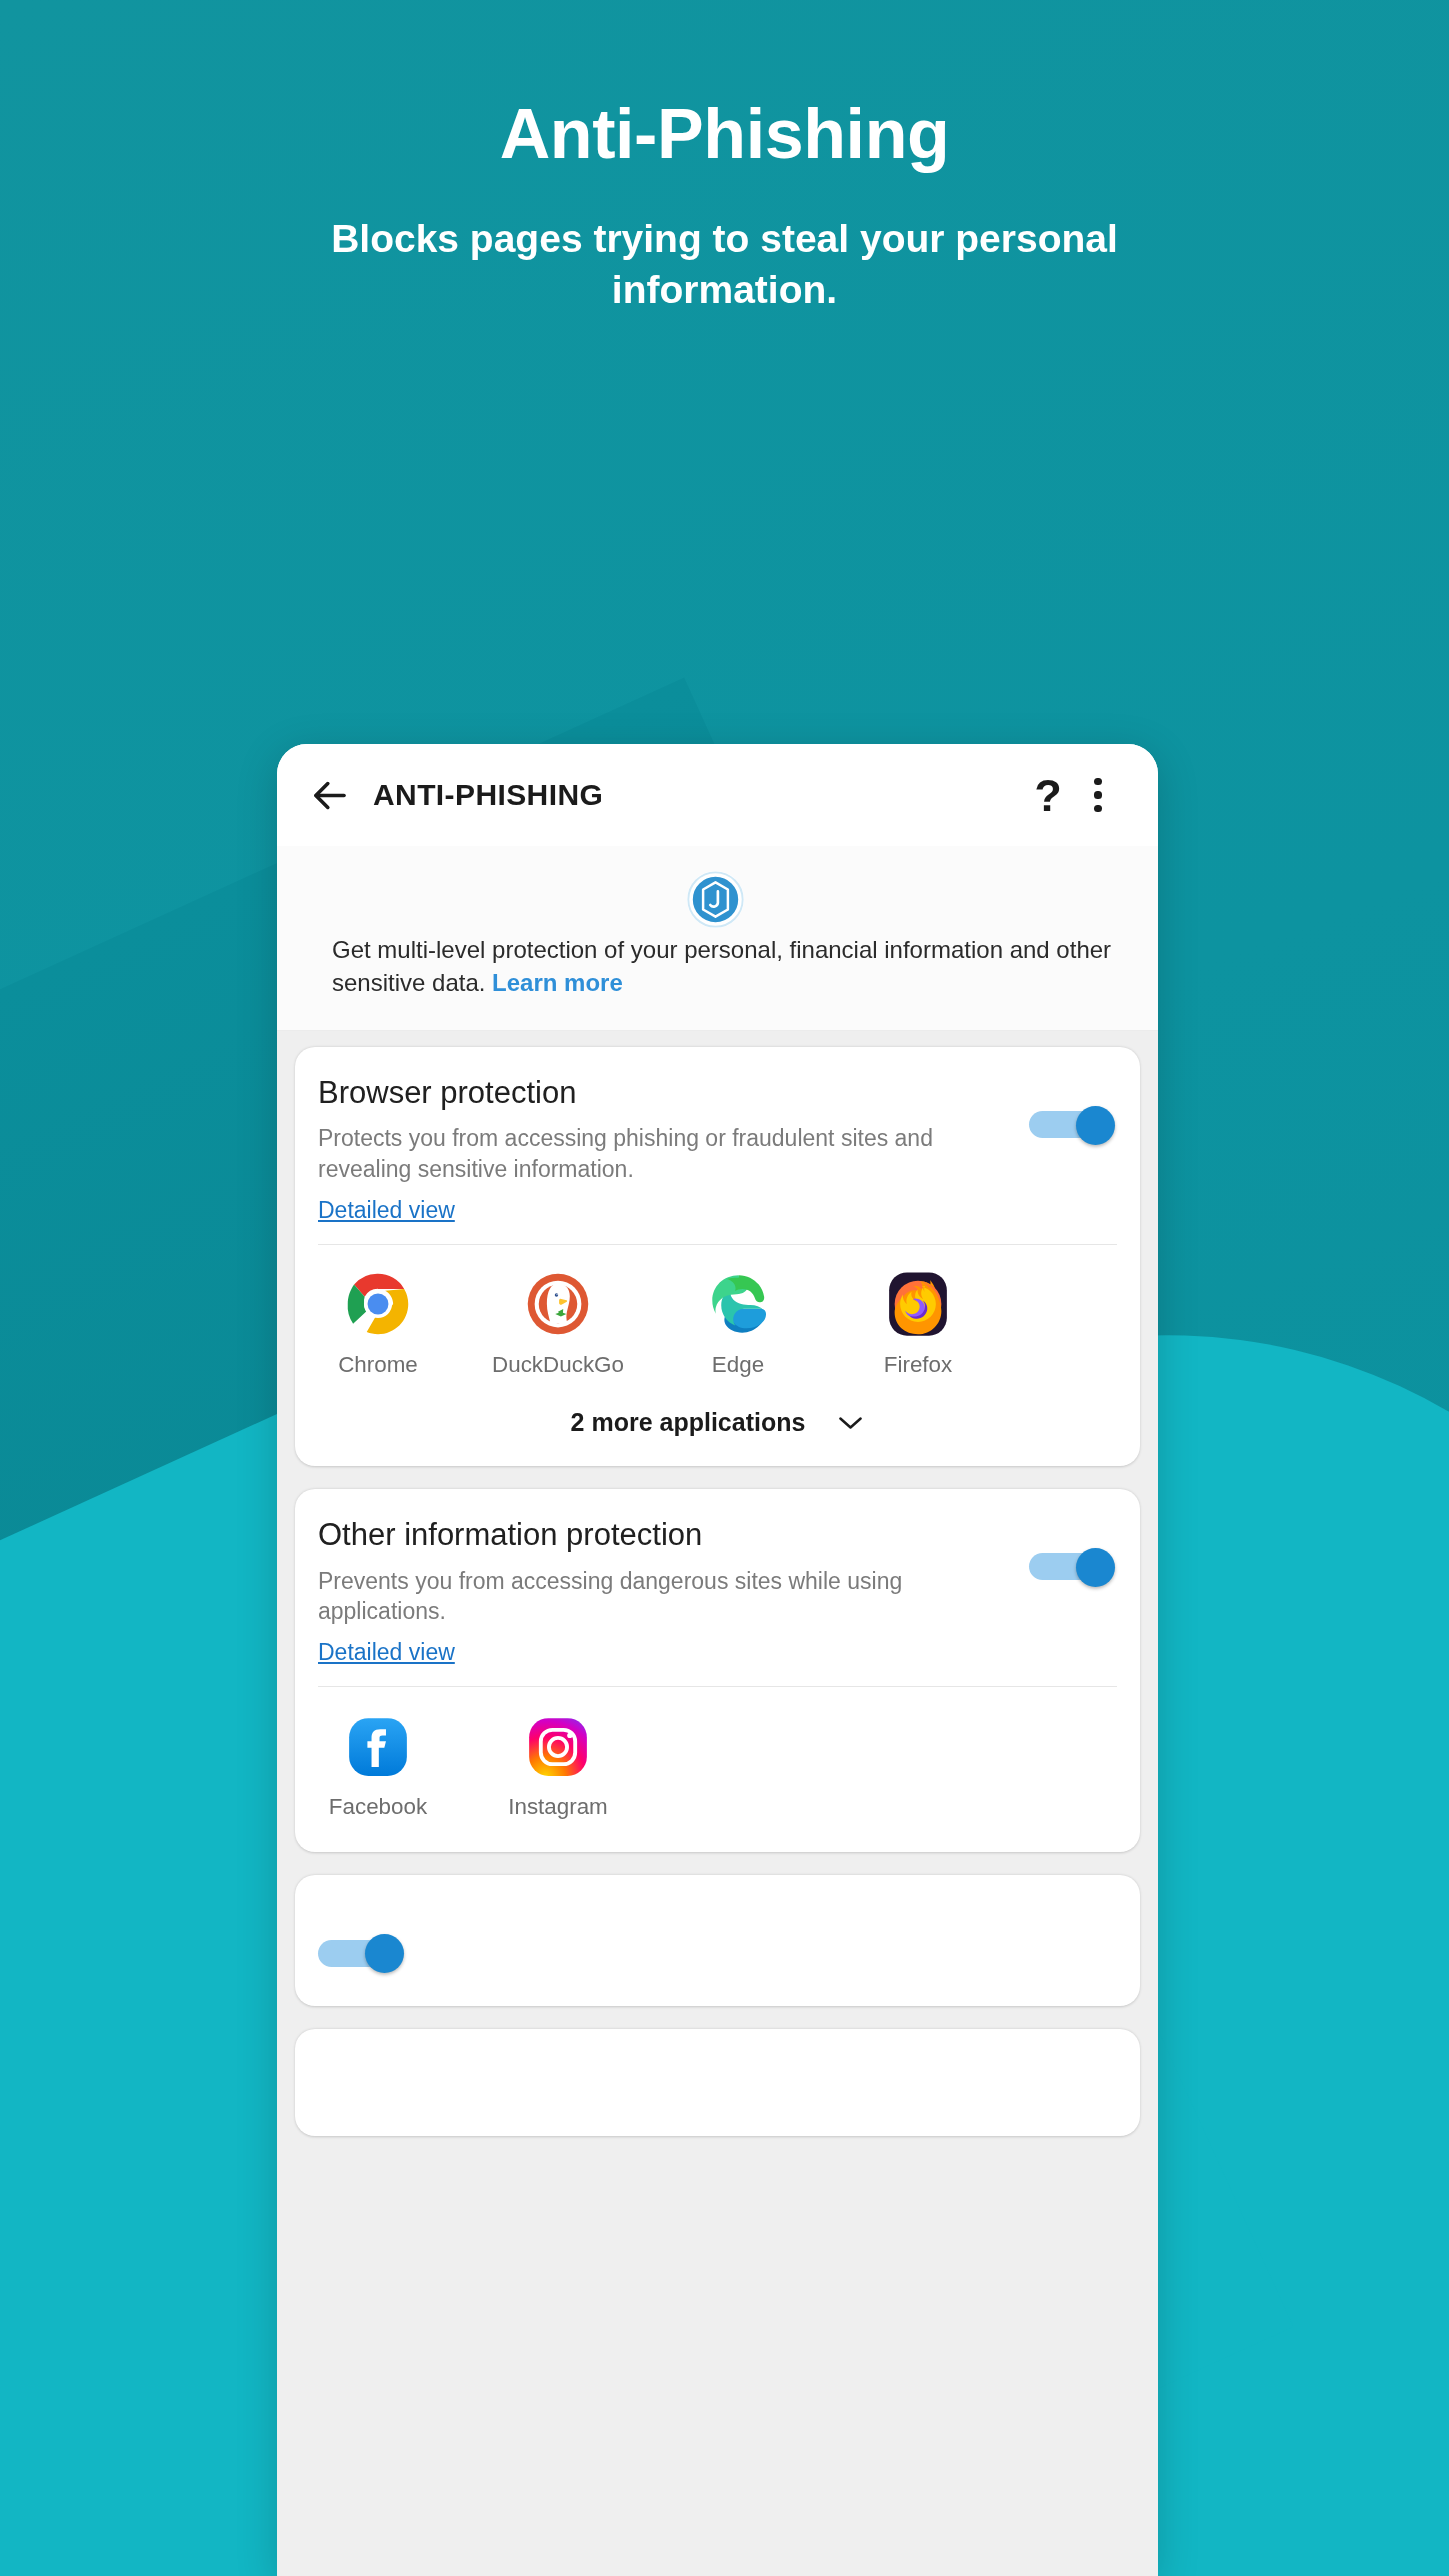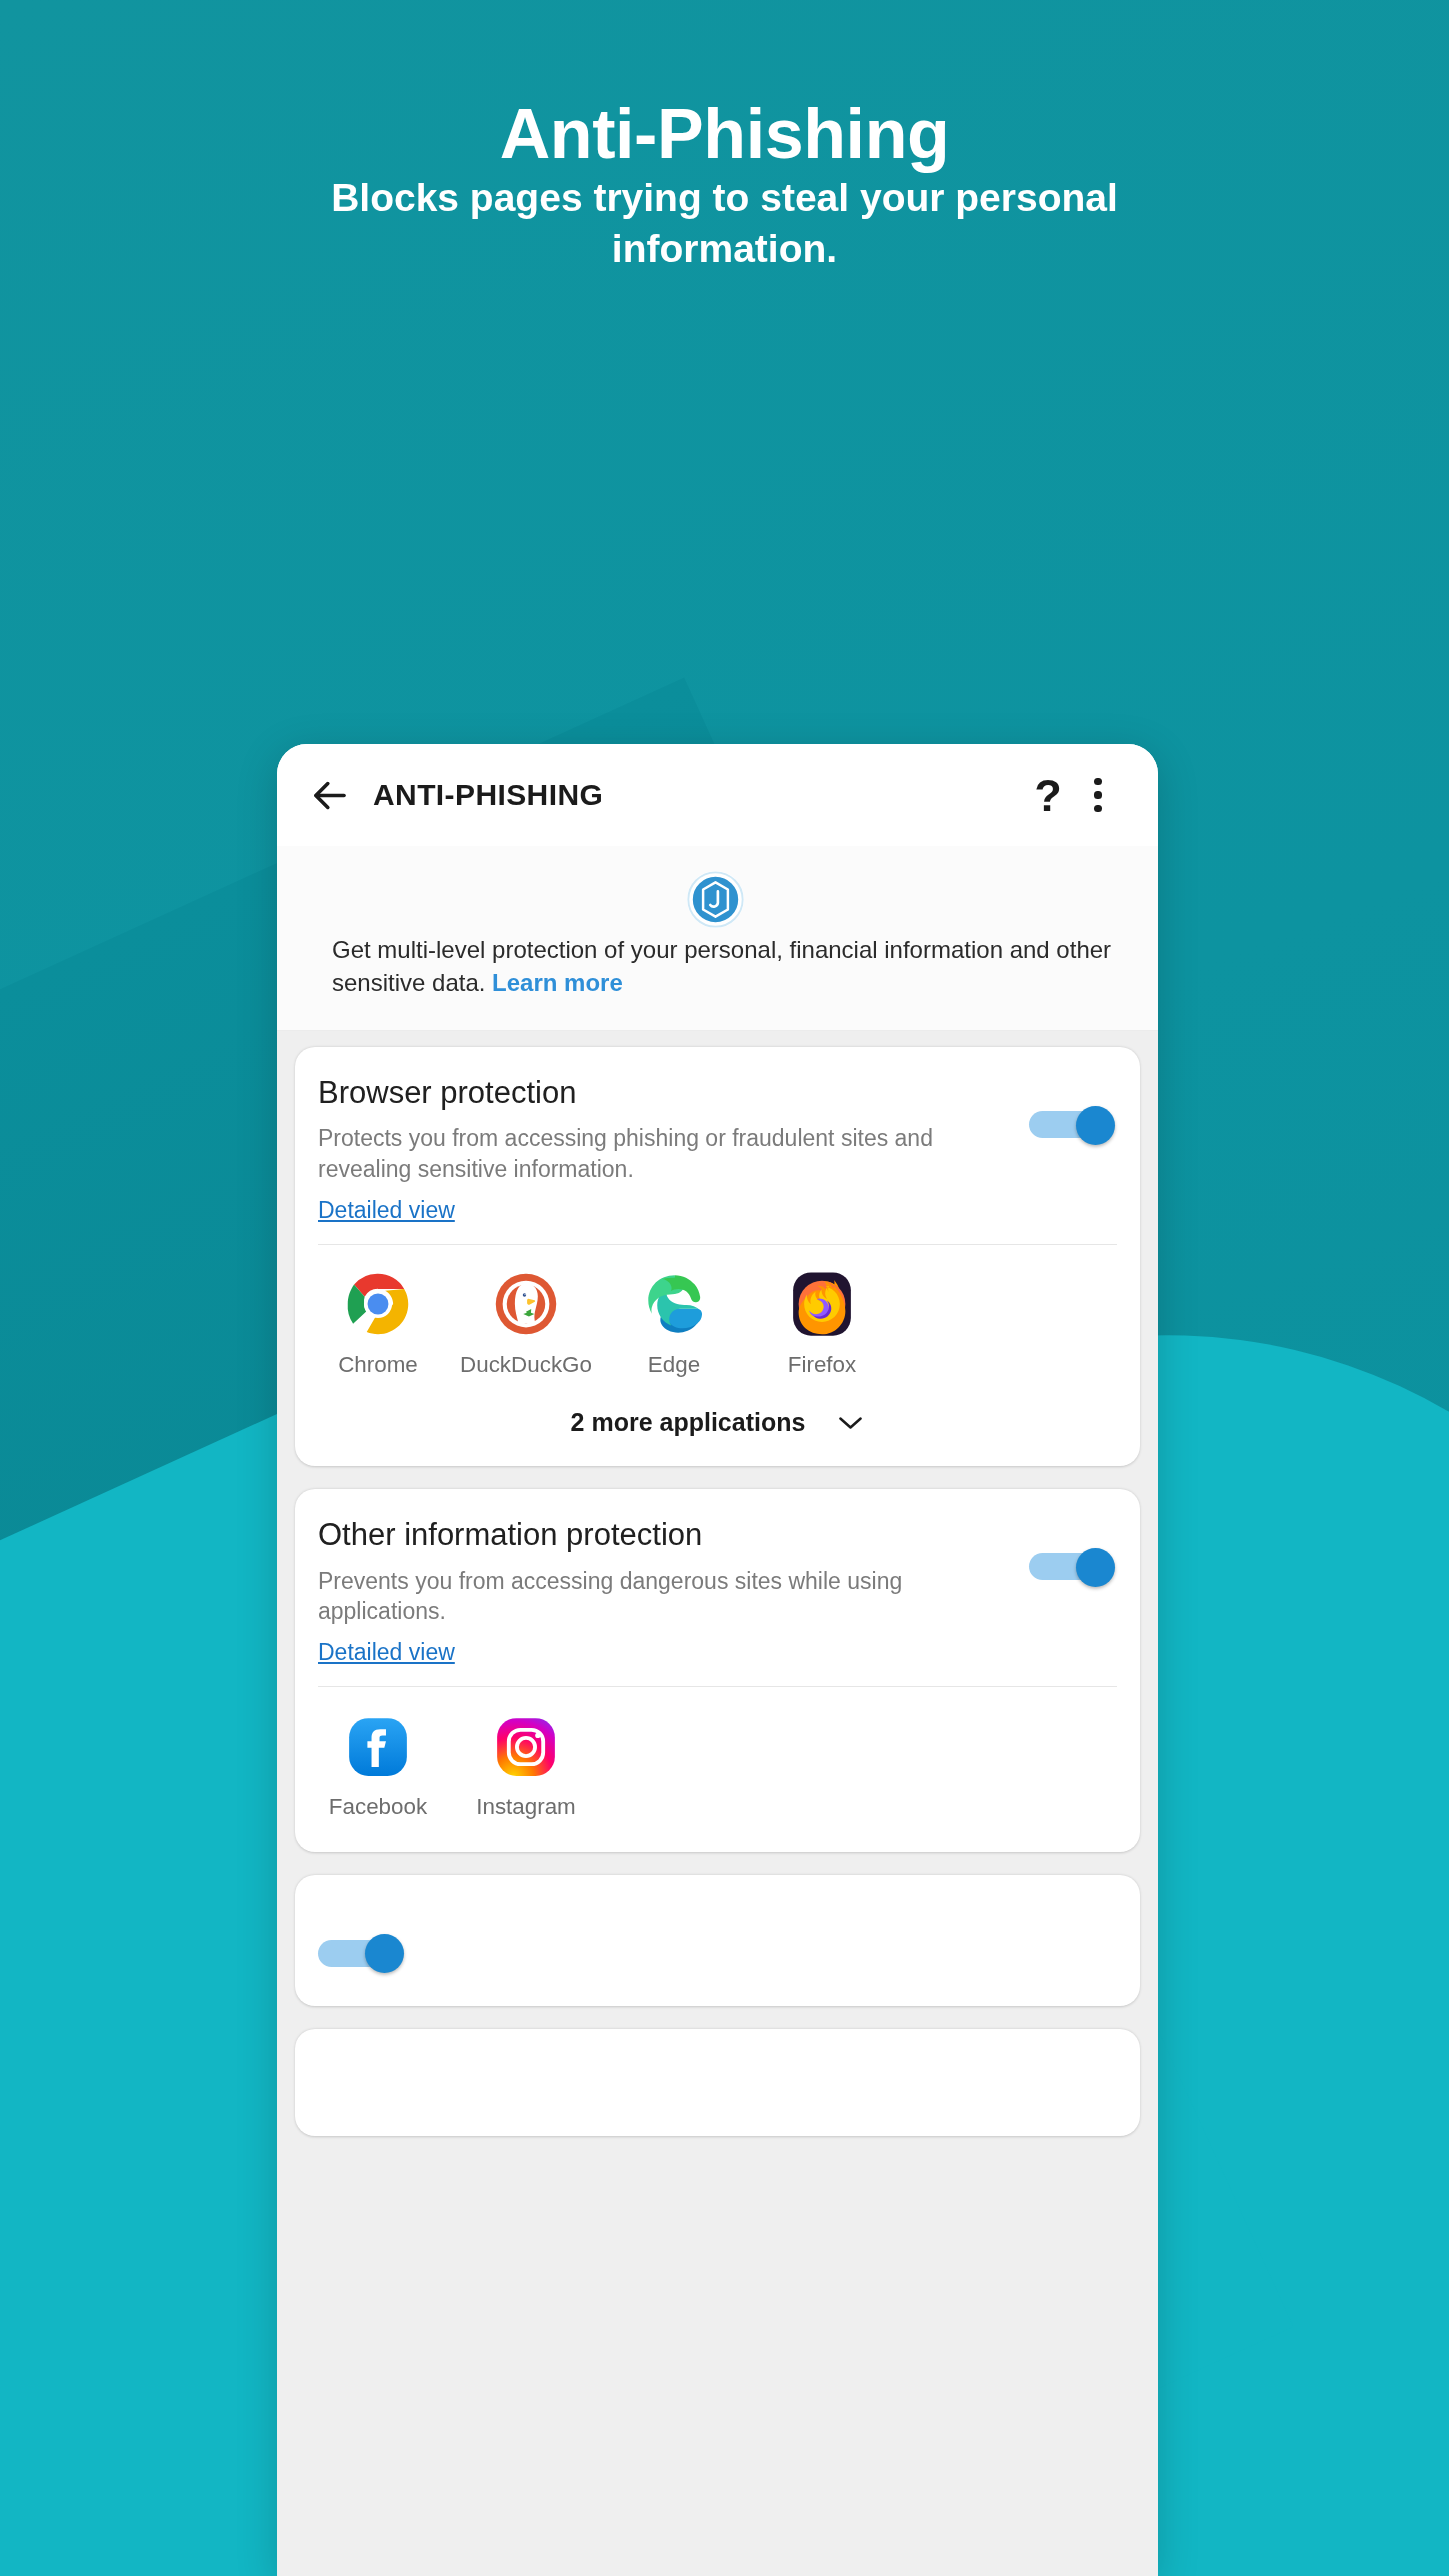--- a/index.html
+++ b/index.html
@@ -56,20 +56,21 @@
     font-size:70px;
     font-weight:bold;
     letter-spacing:-0.4px;
     line-height:1.05;
   }
   .subhead {
     color:#ffffff;
     font-size:39px;
     font-weight:bold;
     line-height:1.32;
+    margin-top:41px;
     padding: 0 224px;
   }
 
   
   .phone {
     position:absolute; z-index:4;
     left:277px; top:744px;
     width:881px; height:1832px;
     background:#ffffff;
     border-radius:30px 30px 0 0;
@@ -159,21 +160,21 @@
   }
   .switch .thumb {
     position:absolute; right:0; top:0;
     width:39px; height:39px; border-radius:50%;
     background:#1a87d0;
     box-shadow:0 1.8px 3.6px rgba(0,0,0,.28);
   }
 
   
   .apps-divider { height:0.9px; background:#e6e6e6; margin: 0 23px; }
-  .apps-row { display:flex; padding: 27px 9px 16px 9px; }
+  .apps-row { display:flex; padding: 27px 9px 16px 9px; gap: 32px; }
   .app-cell {
     width:148px; text-align:center;
   }
   .app-icon { width:66px; height:66px; margin:0 auto 14.3px auto; display:block; }
   .app-label { font-size:22.4px; color:#6d6d6d; white-space:nowrap; }
   .more-row {
     display:flex; align-items:center; justify-content:center;
     gap:32px; padding: 14.3px 0 29px 0;
   }
   .more-label { font-size:25px; color:#1b1b1b; font-weight:bold; }

